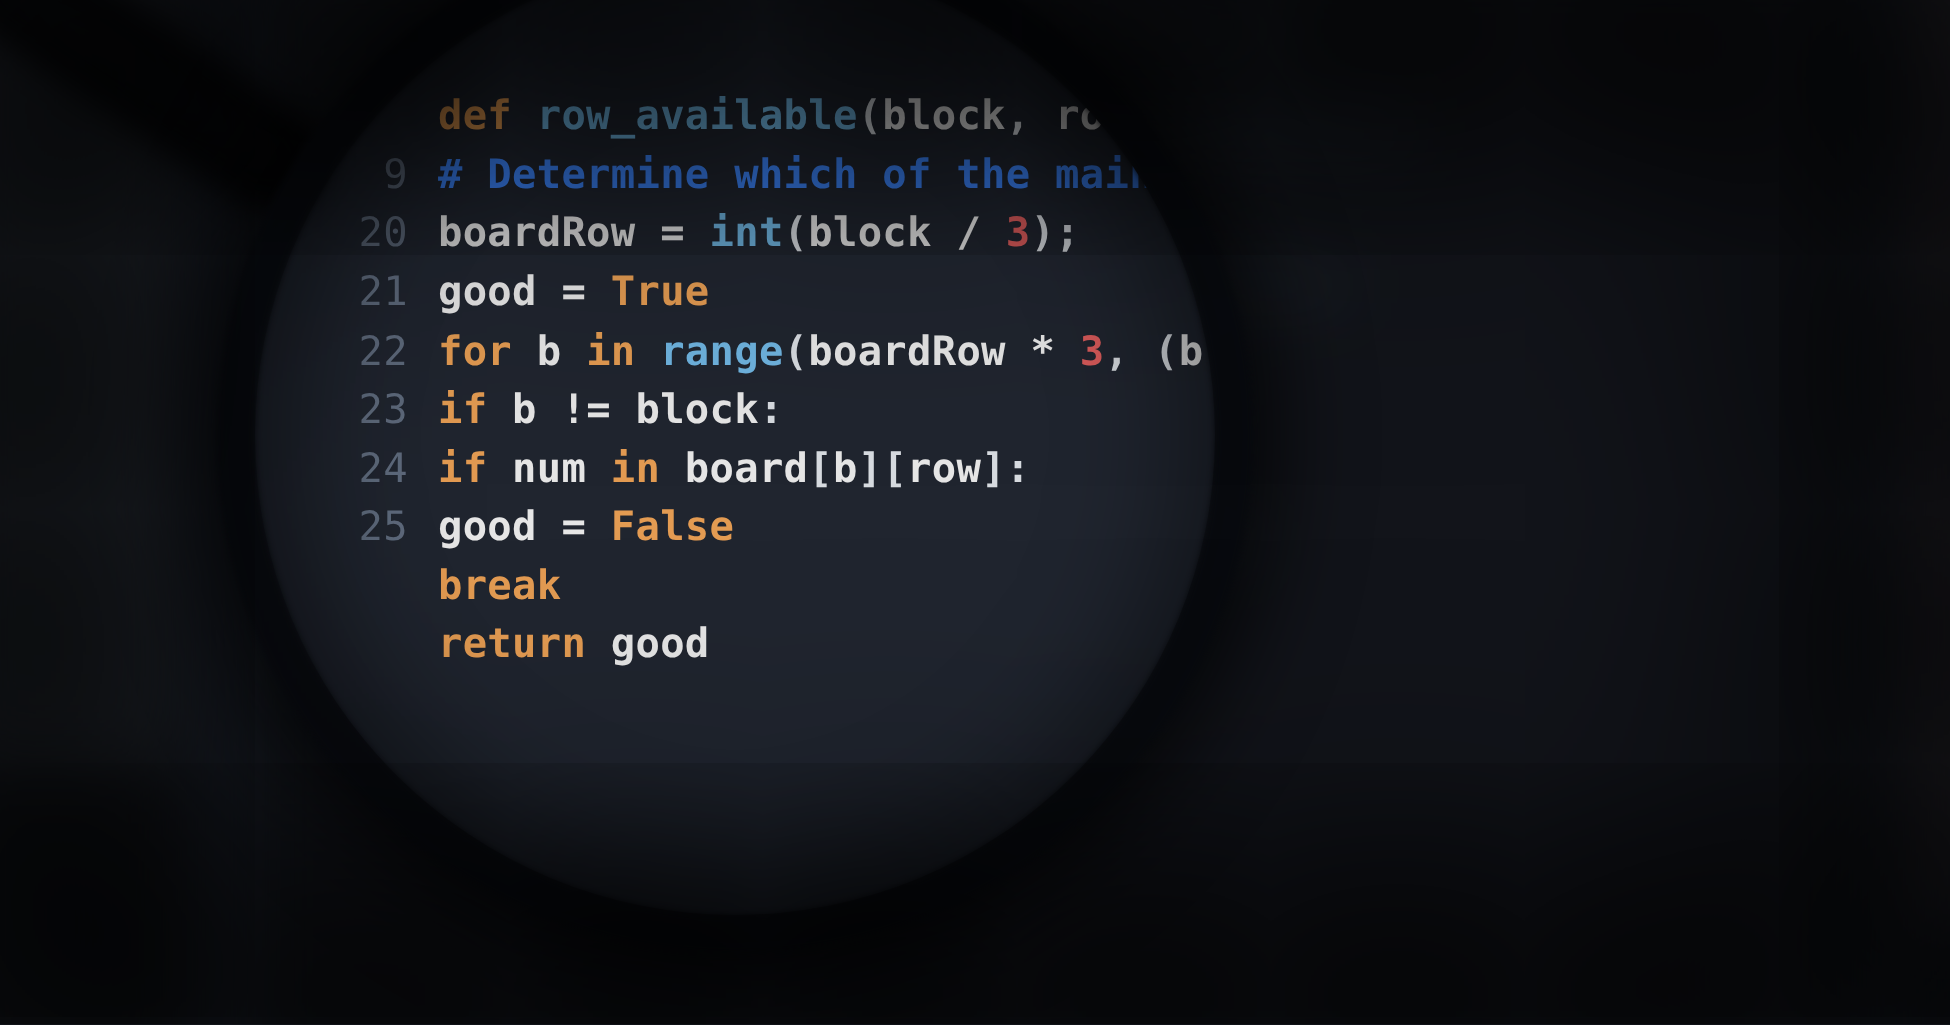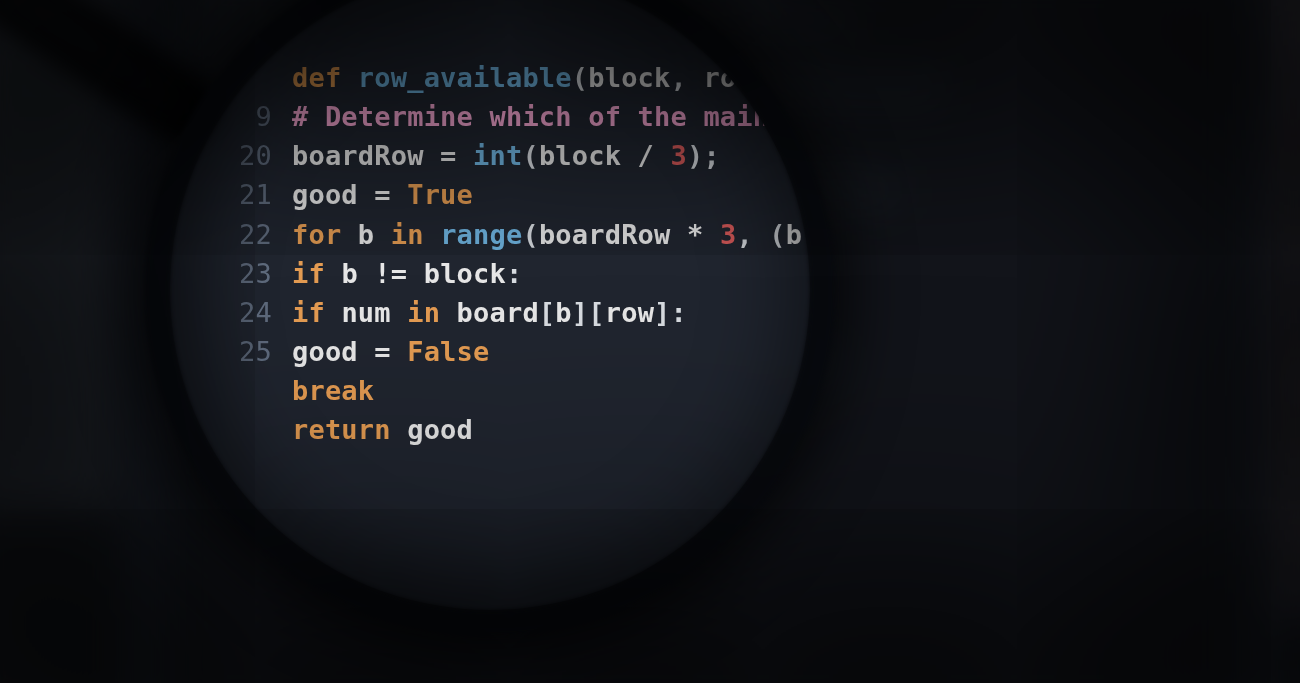--- a/index.html
+++ b/index.html
@@ -129,21 +129,21 @@
     margin-right: 20px;
     font-weight: 500;
   }
   .kw   { color: #e39b52; }   
   .fn   { color: #6fb4e0; }   
   .id   { color: #e6e6e6; }   
   .idb  { color: #e6e6e6; font-weight: 700; }
   .op   { color: #e6e6e6; }
   .numr { color: #d95b5b; }
   .bool { color: #e39b52; }
-  .cm   { color: #f9a8d4; font-style: normal; }
+  .cm   { color: #3b82f6; font-style: normal; }
   .builtin { color: #6fb4e0; }
   .pun  { color: #d7dbe0; }
 
   .top-comment {
     position: absolute;
     left: 360px;
     top: 56px;
     font-size: 27px;
     color: #8b95a6;
     font-family: inherit;

